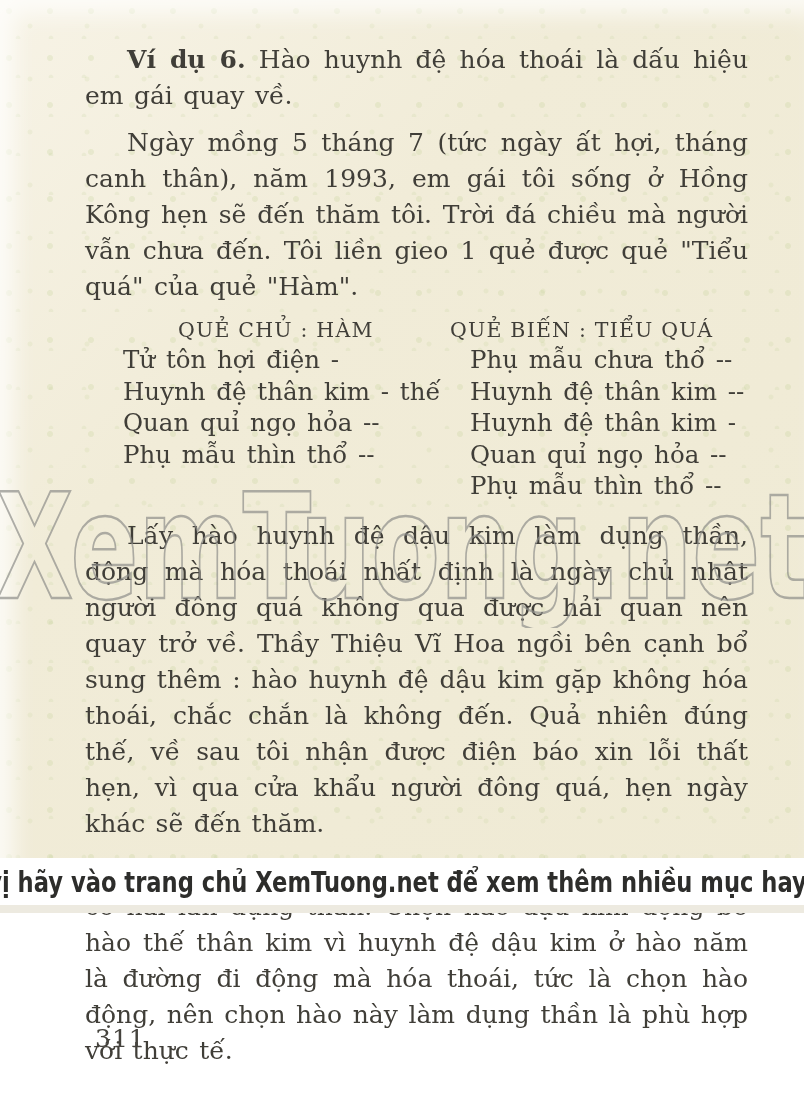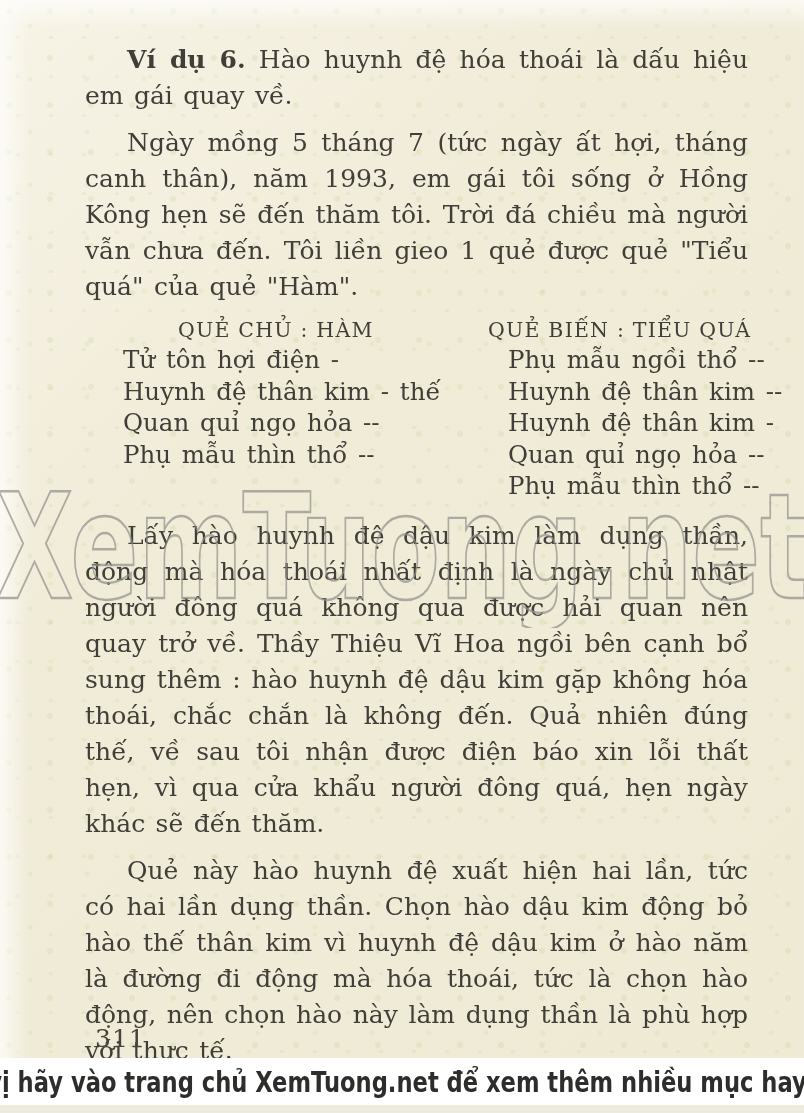--- a/index.html
+++ b/index.html
@@ -1,38 +1,38 @@
 <!DOCTYPE html>
 <html><head>
 <meta charset="utf-8">
 <style>
   html,body{margin:0;padding:0;}
   body{width:804px;height:1113px;overflow:hidden;background:#ffffff;}
   .page{
-    position:relative;width:804px;height:1113px;
+    position:relative;width:804px;height:913px;
     background-color:#f2edda;
     background-image:
       radial-gradient(circle at 9px 11px, rgba(186,204,138,0.22) 0 2.5px, transparent 3.5px),
       radial-gradient(circle at 30px 26px, rgba(186,204,138,0.16) 0 2px, transparent 3px),
       radial-gradient(circle at 18px 38px, rgba(172,196,128,0.14) 0 1.8px, transparent 2.8px),
       linear-gradient(135deg, #f7f3e6 0%, #f1ecd8 35%, #efead4 100%);
     background-size:41px 47px, 57px 53px, 33px 39px, 100% 100%;
     box-shadow: inset 14px 14px 22px rgba(255,255,255,0.75);
     font-family:"DejaVu Serif","Liberation Serif",serif;
     color:#403e38;
   }
   .content{position:absolute;left:85px;top:42px;width:663px;}
   .para{
     margin:0 0 11px 0;
     font-size:25px;line-height:36px;
     text-align:justify;text-indent:42px;
     word-spacing:2.5px;
   }
   .para .lead{font-weight:bold;}
-  .hex-table{display:flex;margin:8px 0 16px 0;gap:38px;}
+  .hex-table{display:flex;margin:8px 0 16px 0;}
   .hex-col{width:305px;margin-left:38px;}
   .hex-col.right{width:280px;margin-left:42px;}
   .hex-header{
     font-size:20.5px;letter-spacing:1.2px;line-height:28px;
     padding-left:55px;white-space:nowrap;
   }
   .hex-col.right .hex-header{padding-left:0;margin-left:-20px;}
   .hex-row{font-size:24.5px;line-height:31.5px;white-space:nowrap;word-spacing:3px;}
   .page-number{
     position:absolute;left:95px;top:1024px;
@@ -71,21 +71,21 @@
     <div class="hex-table">
       <div class="hex-col">
         <div class="hex-header">QUẺ CHỦ : HÀM</div>
         <div class="hex-row">Tử tôn hợi điện -</div>
         <div class="hex-row">Huynh đệ thân kim - thế</div>
         <div class="hex-row">Quan quỉ ngọ hỏa --</div>
         <div class="hex-row">Phụ mẫu thìn thổ --</div>
       </div>
       <div class="hex-col right">
         <div class="hex-header">QUẺ BIẾN : TIỂU QUÁ</div>
-        <div class="hex-row">Phụ mẫu ngồi thổ --</div>
+        <div class="hex-row">Phụ mẫu chưa thổ --</div>
         <div class="hex-row">Huynh đệ thân kim --</div>
         <div class="hex-row">Huynh đệ thân kim -</div>
         <div class="hex-row">Quan quỉ ngọ hỏa --</div>
         <div class="hex-row">Phụ mẫu thìn thổ --</div>
       </div>
     </div>
 
     <p class="para">Lấy hào huynh đệ dậu kim làm dụng thần, động mà hóa thoái nhất định là ngày chủ nhật người đông quá không qua được hải quan nên quay trở về. Thầy Thiệu Vĩ Hoa ngồi bên cạnh bổ sung thêm : hào huynh đệ dậu kim gặp không hóa thoái, chắc chắn là không đến. Quả nhiên đúng thế, về sau tôi nhận được điện báo xin lỗi thất hẹn, vì qua cửa khẩu người đông quá, hẹn ngày khác sẽ đến thăm.</p>
 
     <p class="para">Quẻ này hào huynh đệ xuất hiện hai lần, tức có hai lần dụng thần. Chọn hào dậu kim động bỏ hào thế thân kim vì huynh đệ dậu kim ở hào năm là đường đi động mà hóa thoái, tức là chọn hào động, nên chọn hào này làm dụng thần là phù hợp với thực tế.</p>

